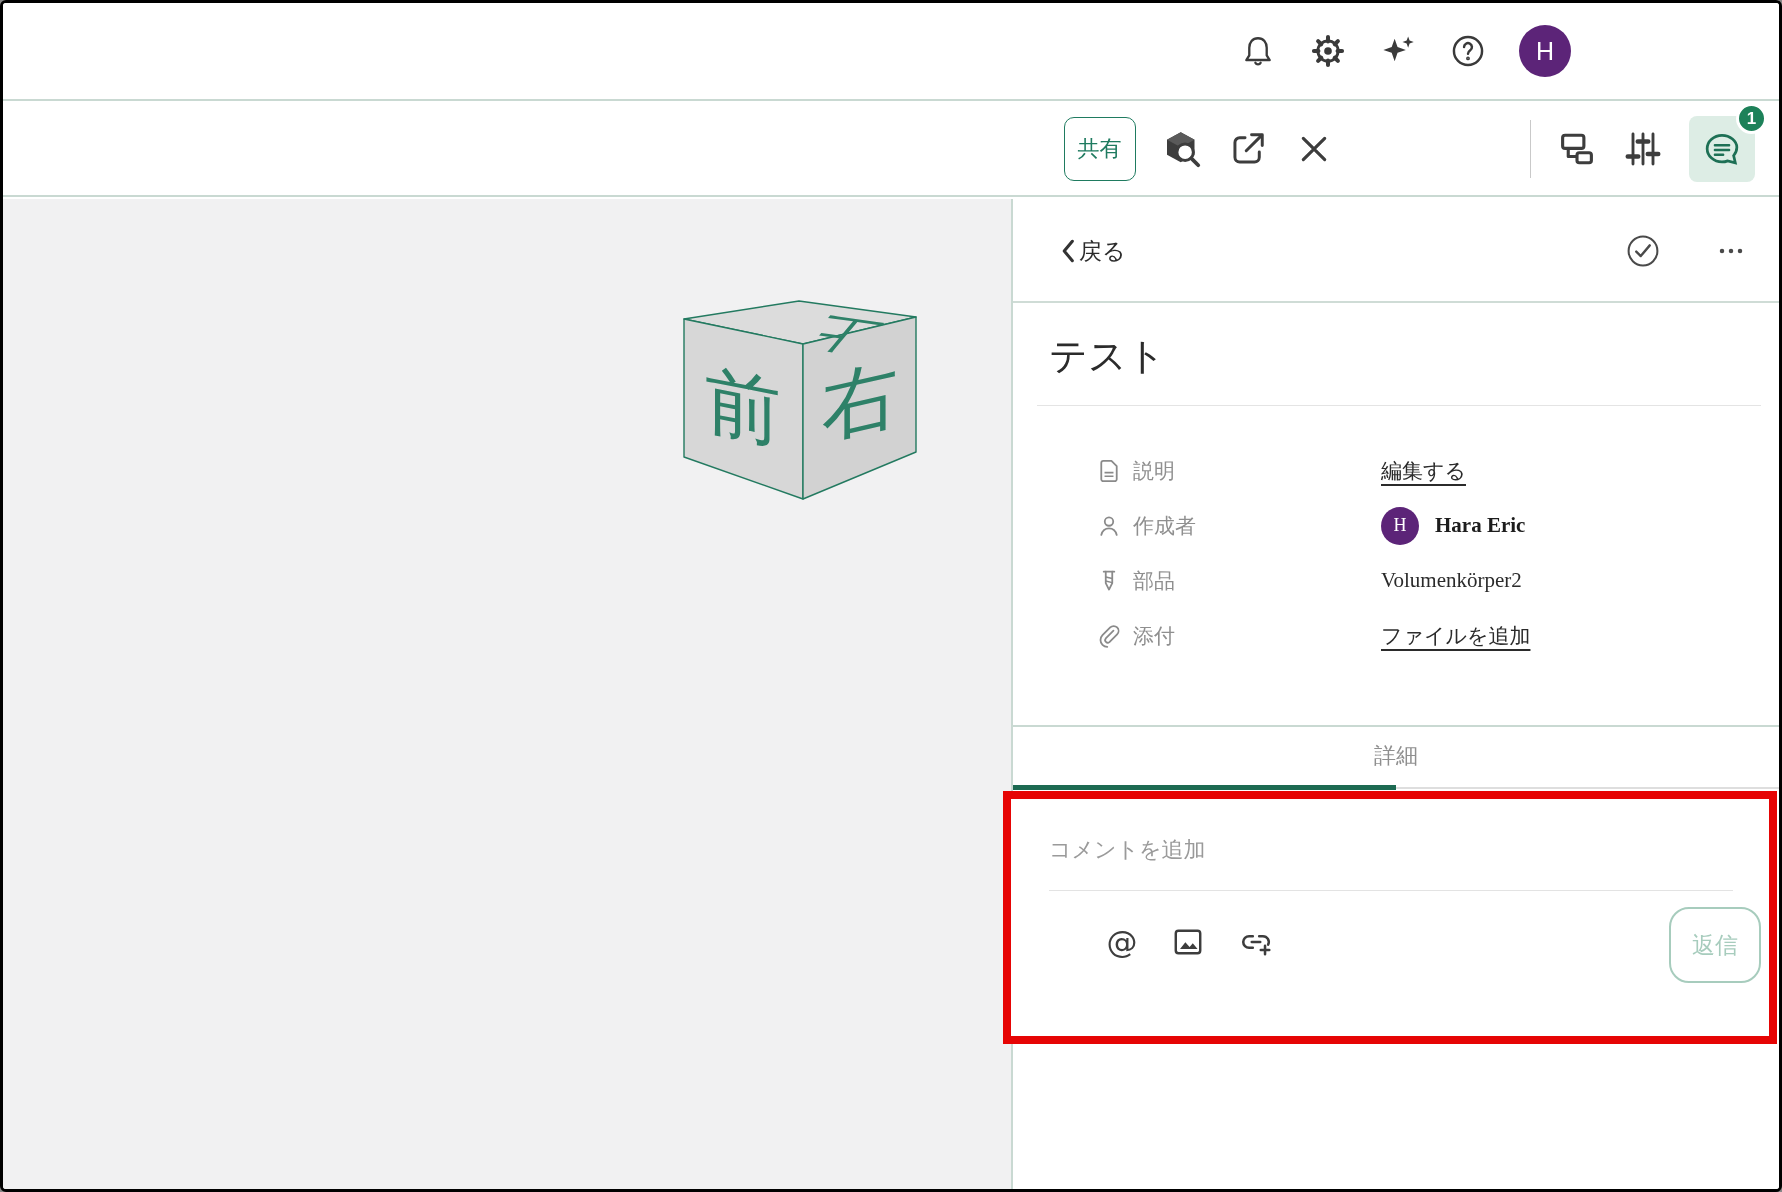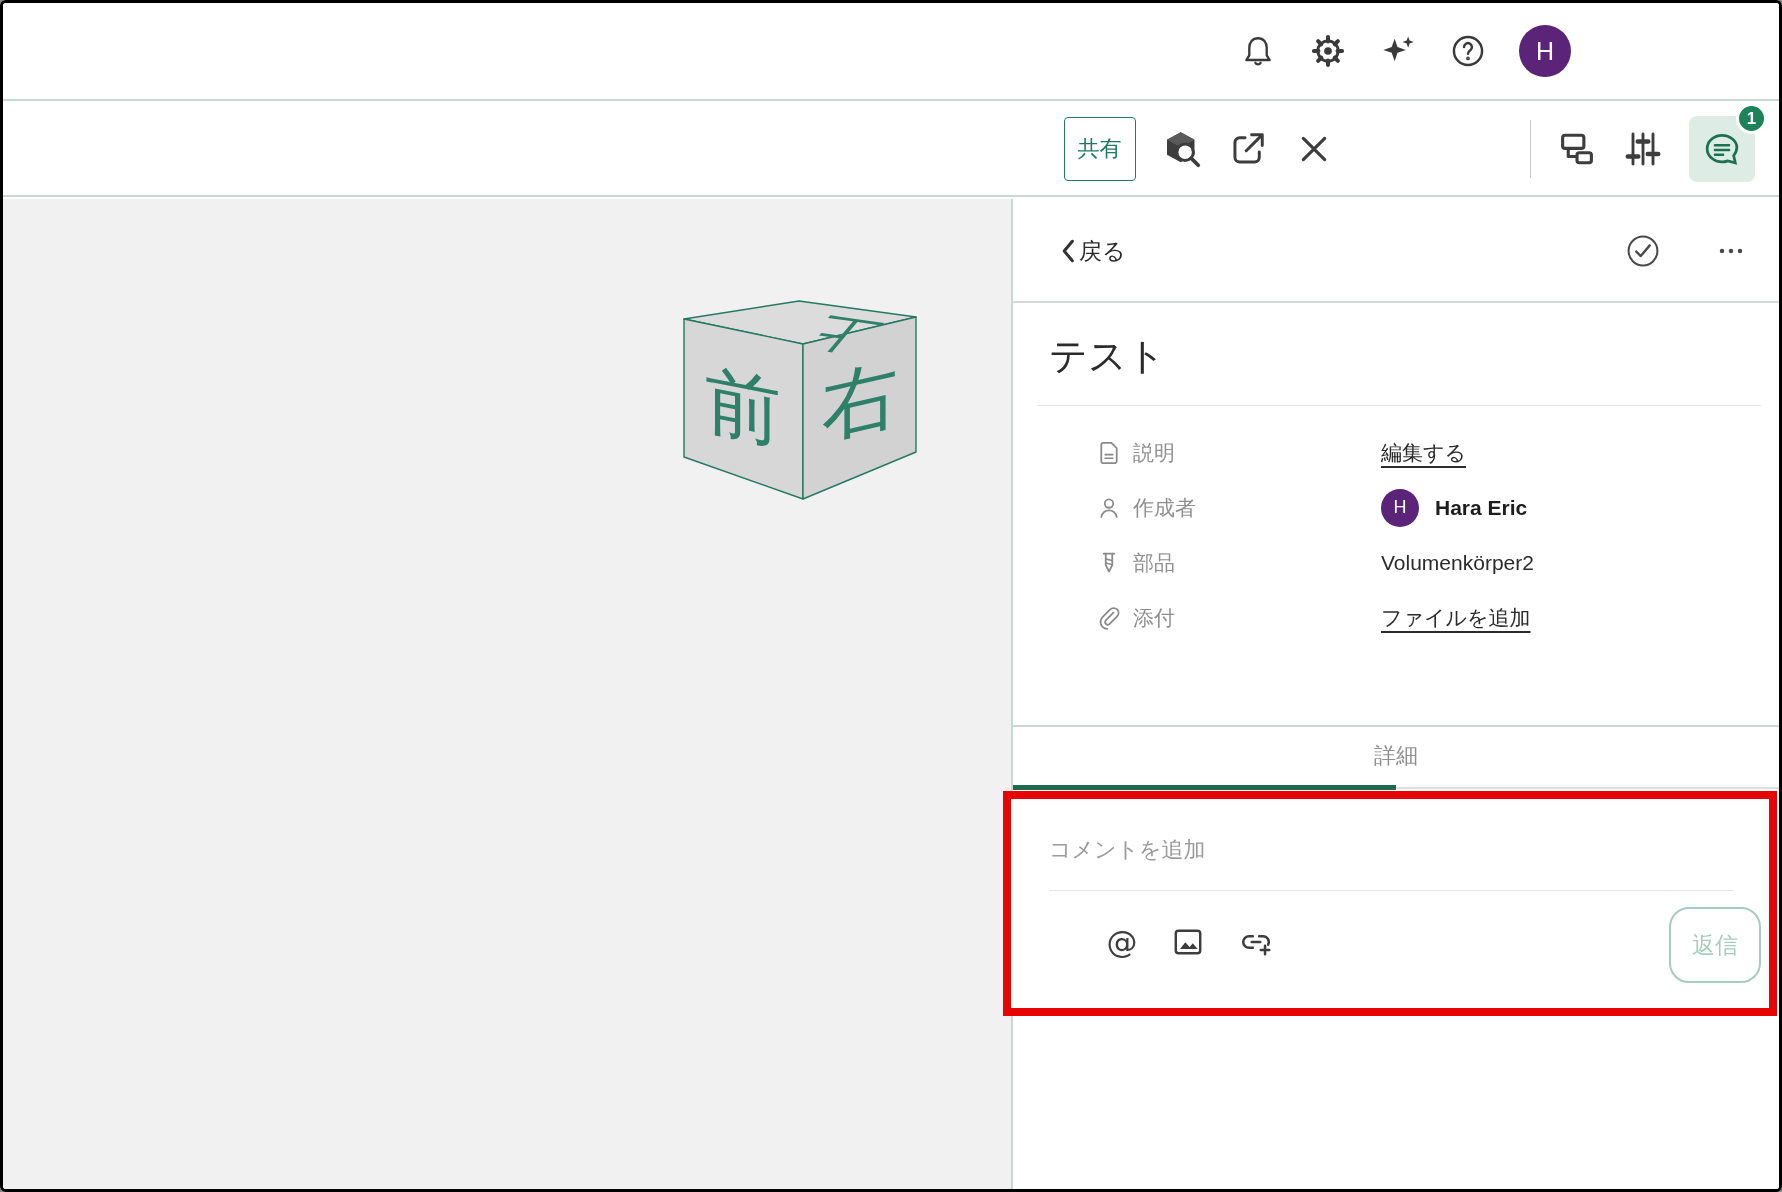--- a/index.html
+++ b/index.html
@@ -17,21 +17,21 @@
              color:#3a3a3a; cursor:pointer; }
   .avatar-big { width:52px; height:52px; border-radius:50%; background:#5c2478;
                 color:#fff; display:flex; align-items:center; justify-content:center;
                 font-size:25px; font-weight:500; }
 
   
   .toolbar { position:absolute; left:0; top:100px; right:0; height:94px;
              display:flex; align-items:center; background:#fff;
              border-bottom:2px solid #c9d9d2; }
   .tbar-spacer { flex:1; }
-  .share-btn { width:72px; height:64px; border:1.5px solid #1f7b60; border-radius:4px;
+  .share-btn { width:72px; height:64px; border:1.5px solid #1f7b60; border-radius:10px;
                color:#1f7b60; background:#fff; font-size:22px; font-weight:500;
                display:flex; align-items:center; justify-content:center; }
   .bar-icon { width:40px; height:40px; margin-left:26px; display:flex; align-items:center;
               justify-content:center; color:#3d3d3d; }
   .bar-divider { width:1.5px; height:58px; background:#c9c9c9; margin-left:196px; }
   .chip { position:relative; width:66px; height:66px; margin-left:26px; margin-right:24px;
           background:#ddede5; border-radius:8px; display:flex; align-items:center;
           justify-content:center; color:#1d7055; }
   .chip-badge { position:absolute; top:-13px; right:-12px; width:31px; height:31px;
                 border-radius:50%; background:#1d8159; border:3px solid #fff; color:#fff;
@@ -53,46 +53,46 @@
   .back-label { font-size:23px; font-weight:500; color:#2b2b2b; }
   .hdr-icon { position:absolute; top:34px; width:36px; height:36px; color:#4a4a4a;
               display:flex; align-items:center; justify-content:center; }
 
   .title-block { position:absolute; left:0; top:106px; right:0; height:101px; }
   .panel-title { position:absolute; left:36px; top:26px; font-size:38px; font-weight:500;
                  color:#2b2b2b; }
   .title-divider { position:absolute; left:24px; right:18px; top:100px; height:1px;
                    background:#e4e4e4; }
 
-  .fields { position:absolute; left:0; top:208px; right:0; padding-top:18px; }
+  .fields { position:absolute; left:0; top:208px; right:0; padding-top:36px; }
   .frow { height:55px; display:flex; align-items:center; position:relative; }
   .frow .f-icon { position:absolute; left:83px; width:26px; height:26px; color:#8a8a8a;
                   display:flex; align-items:center; justify-content:center; }
   .frow .f-label { position:absolute; left:120px; font-size:21px; color:#8f8f8f; }
-  .frow .f-value { position:absolute; left:368px; font-size:21px; color:#2b2b2b; }
+  .frow .f-value { position:absolute; left:368px; font-size:21px; color:#2b2b2b;font-family:Liberation Serif, serif; }
   .green-link { color:#217a5e; text-decoration:underline; text-underline-offset:6px; cursor:pointer; }
   .creator-value { display:flex; align-items:center; gap:16px; }
   .avatar-sm { width:38px; height:38px; border-radius:50%; background:#5c2478; color:#fff;
                font-size:18px; font-weight:500; display:flex; align-items:center;
                justify-content:center; }
   .creator-name { font-weight:bold; font-size:21px; color:#1d1d1d; }
 
   .section-divider { position:absolute; left:0; right:0; top:526px; height:2px;
                      background:#c9d9d2; }
   .tabs { position:absolute; left:0; top:528px; right:0; height:58px; display:flex; }
   .tab { flex:1; display:flex; align-items:center; justify-content:center; font-size:22px;
          cursor:pointer; }
   .tab.active { color:#1d6a52; font-weight:bold; }
   .tab.inactive { color:#8f8f8f; }
   .tab-underline { position:absolute; left:0; top:586px; width:50%; height:5px;
                    background:#1d6a52; }
   .tab-underline-rest { position:absolute; left:50%; right:0; top:588px; height:2px;
                         background:#dedede; }
 
-  .red-box { position:absolute; left:-10px; right:2px; top:592px; height:225px;
+  .red-box { position:absolute; left:-10px; right:2px; top:592px; height:253px;
              border:8px solid #e60404; background:#fff; }
   .comment-placeholder { position:absolute; left:38px; top:36px; font-size:22px;
                          color:#9a9a9a; }
   .comment-divider { position:absolute; left:38px; right:36px; top:91px; height:1px;
                      background:#e3e3e3; }
   .cmt-icon { position:absolute; top:126px; width:34px; height:34px; color:#3d3d3d;
               display:flex; align-items:center; justify-content:center; }
   .at-glyph { font-size:31px; color:#3d3d3d; font-family:"DejaVu Sans",sans-serif; }
   .reply-btn { position:absolute; right:8px; top:108px; width:92px; height:76px;
                border:2px solid #a7ccbd; border-radius:20px; background:#fff;

